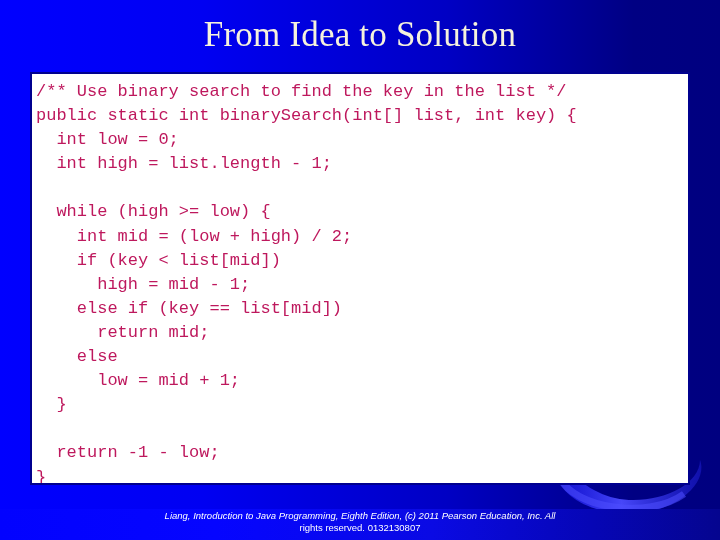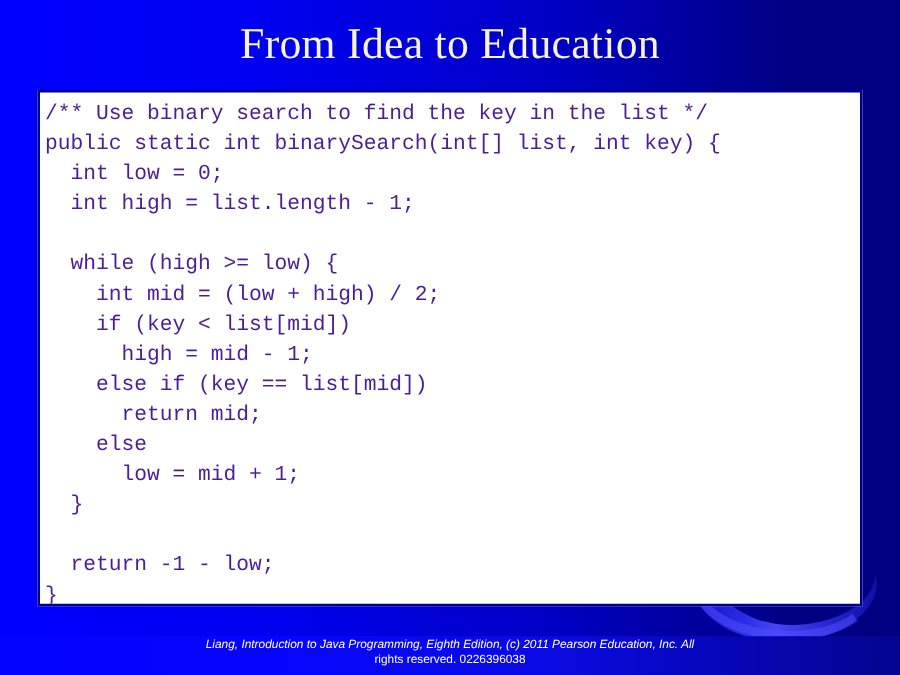--- a/index.html
+++ b/index.html
@@ -50,21 +50,21 @@
     background: #ffffff;
     border: 2px solid #00008f;
     overflow: hidden;
   }
   #code-lines {
     margin: 0;
     padding: 6px 0 0 4px;
     font-family: "Liberation Mono", "DejaVu Sans Mono", monospace;
     font-size: 17px;
     line-height: 24.1px;
-    color: #4c1d95;
+    color: #be185d;
     white-space: pre;
     letter-spacing: 0px;
   }
   .code-line {
     height: 24.1px;
     white-space: pre;
   }
 
   
   #footer-band {
@@ -116,26 +116,26 @@
         <stop offset="100%" stop-color="#1a1ac8" stop-opacity="0.6"></stop>
       </linearGradient>
     </defs>
 
     <path d="M556 472 C 562 512, 640 528, 682 498 C 700 485, 704 470, 700 460
              C 700 492, 636 512, 598 492 C 576 481, 568 470, 566 460 Z" fill="url(#swGrad2)"></path>
     <path d="M560 478 C 574 508, 648 520, 684 494" stroke="#4f4fff" stroke-width="7" fill="none" opacity="0.55"></path>
     <ellipse cx="640" cy="520" rx="44" ry="11" fill="#0a0ab8" opacity="0.55"></ellipse>
   </svg>
 
-  <div id="title">From Idea to Education</div>
+  <div id="title">From Idea to Solution</div>
 
   <div id="code-box">
     <div id="code-lines"><div class="code-line">/** Use binary search to find the key in the list */</div><div class="code-line">public static int binarySearch(int[] list, int key) {</div><div class="code-line">  int low = 0;</div><div class="code-line">  int high = list.length - 1;</div><div class="code-line">&nbsp;</div><div class="code-line">  while (high &gt;= low) {</div><div class="code-line">    int mid = (low + high) / 2;</div><div class="code-line">    if (key &lt; list[mid])</div><div class="code-line">      high = mid - 1;</div><div class="code-line">    else if (key == list[mid])</div><div class="code-line">      return mid;</div><div class="code-line">    else</div><div class="code-line">      low = mid + 1;</div><div class="code-line">  }</div><div class="code-line">&nbsp;</div><div class="code-line">  return -1 - low;</div><div class="code-line">}</div></div>
   </div>
 
   <div id="footer-band"></div>
   <div id="footer-text">
     <span style="display: block; font-style: italic;">Liang, Introduction to Java Programming, Eighth Edition, (c) 2011 Pearson Education, Inc. All</span>
-    <span style="display: block;">rights reserved. 0226396038</span>
+    <span style="display: block;">rights reserved. 0132130807</span>
   </div>
   <div id="page-number">99</div>
 
 </div>
 
 </body></html>

